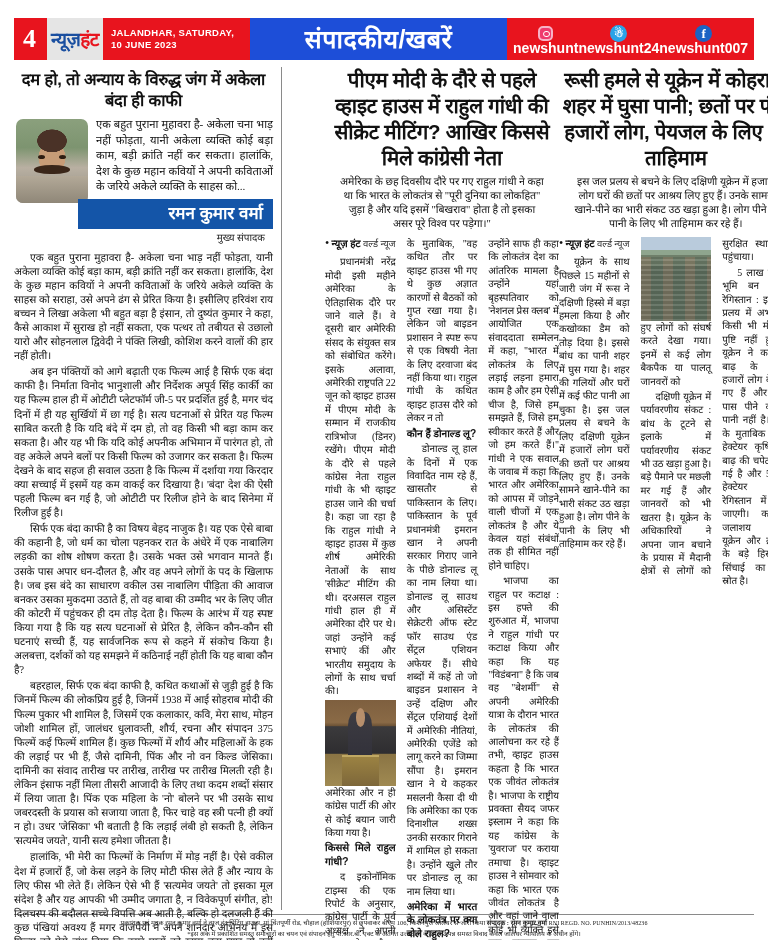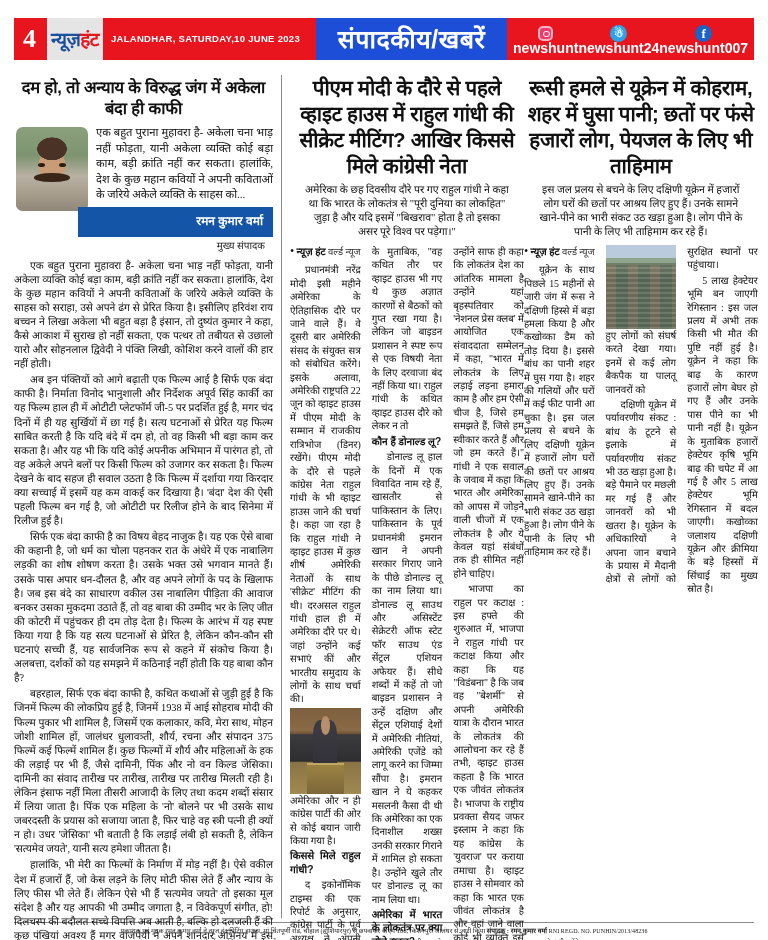--- a/index.html
+++ b/index.html
@@ -68,21 +68,21 @@
   .logo-text .r { color: #e8141e; }
   .dateline {
     color: #fff;
     font-family: "Liberation Sans", sans-serif;
     font-weight: bold;
     font-size: 9.5px;
     line-height: 12px;
     letter-spacing: 0.3px;
     padding: 0 10px 0 8px;
     display: flex;
-    flex-direction: row;
+    flex-direction: column;
     justify-content: center;
   }
   .mast-center {
     background: #1d4ed8;
     flex: 1 1 auto;
     display: flex;
     align-items: center;
     justify-content: center;
   }
   .mast-center .section-title {
@@ -148,22 +148,23 @@
     font-size: 11px;
     font-weight: bold;
     display: flex; align-items: center; justify-content: center;
     line-height: 1;
   }
   .circ-ico.fb { background: #1b63c4; font-family: "Liberation Serif", serif; font-size: 13px;}
 
   
   .content {
     display: flex;
-    margin-top: 15px;
+    margin-top: 7px;
     height: 843px;
+    gap: 35px;
   }
   .col-left {
     flex: 0 0 268px;
     padding-right: 8px;
     border-right: 1px solid #8a8a8a;
     box-sizing: border-box;
   }
   .col-right {
     flex: 1 1 auto;
     padding-left: 8px;
@@ -228,21 +229,21 @@
     text-align: justify;
     letter-spacing: -0.05px;
   }
   .byline-bar {
     clear: none;
     background: #1455a8;
     color: #fff;
     text-align: right;
     font-family: "Liberation Sans", sans-serif;
     font-weight: bold;
-    font-size: 12px;
+    font-size: 17px;
     line-height: 25px;
     padding: 2px 10px 3px 0;
     margin: 4px 0 1px 64px;
     position: relative;
     z-index: 1;
   }
   .byline-role {
     text-align: right;
     font-size: 10px;
     margin: 1px 8px 7px 0;

